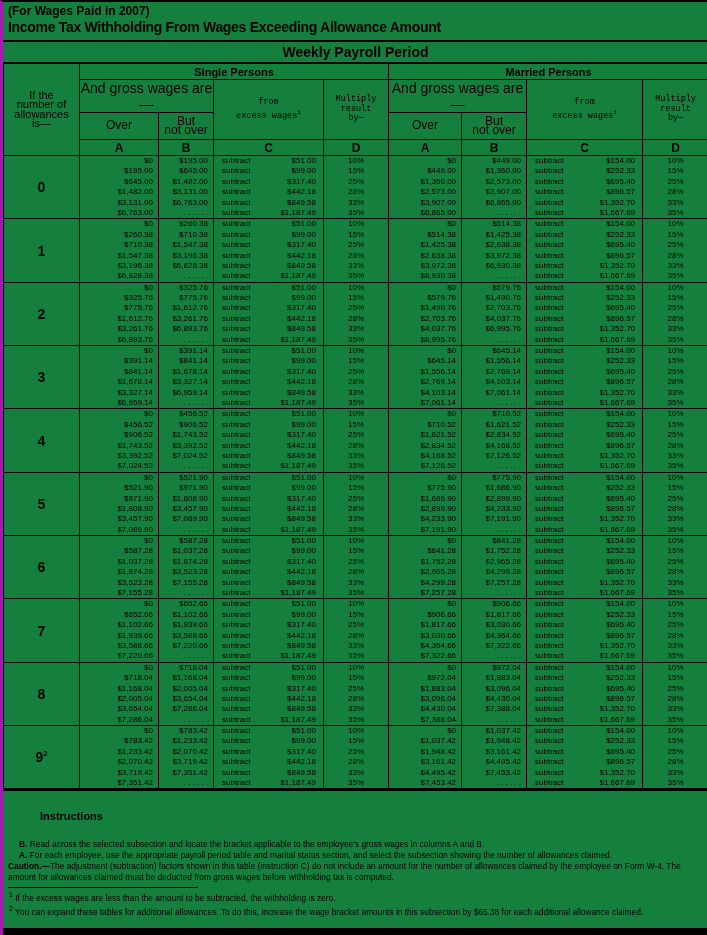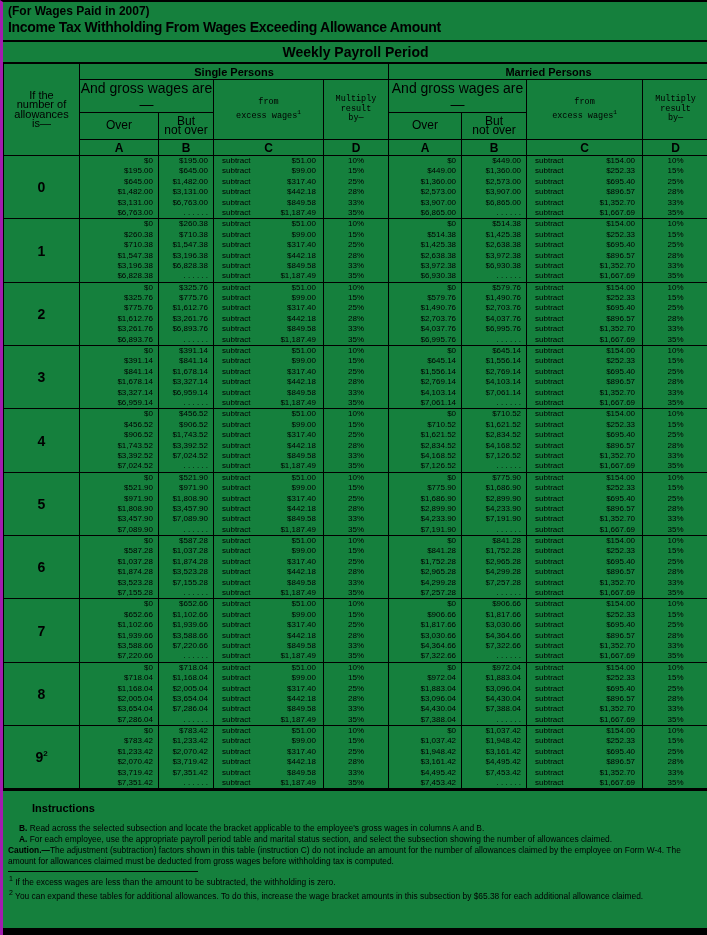--- a/index.html
+++ b/index.html
@@ -21,21 +21,21 @@
   .letter{font-size:12px;font-weight:700;text-align:center;height:15px;}
   .allow-head{font-size:11px;font-weight:400;text-align:center;vertical-align:middle;line-height:9.5px;}
   td.allow{text-align:center;vertical-align:middle;font-size:14px;font-weight:700;}
   td.allow sup{font-size:8px;font-weight:700;}
   td.num, td.sub, td.pct{vertical-align:top;padding-top:2px;padding-bottom:1px;}
   .line{font-size:8px;line-height:10.4px;height:10.4px;white-space:nowrap;}
   td.num .line{text-align:right;padding-right:5px;}
   td.pct .line{text-align:center;}
   .crow{display:flex;justify-content:space-between;font-size:8px;line-height:10.4px;height:10.4px;padding:0 7px 0 8px;}
   .instr{padding:3px 5px 0 5px;}
-  .instr-h{font-size:11px;font-weight:700;line-height:13px;margin:8px;padding-left:16px;}
+  .instr-h{font-size:11px;font-weight:700;line-height:13px;margin:16px;padding-left:16px;}
   .ip{margin:0;font-size:8.4px;line-height:10.8px;}
   .ip.ind{text-indent:11px;}
   .fnsep{width:190px;border-top:1px solid #000;margin:4px 0 2px 5px;}
   .fn{font-size:8.4px;line-height:10.6px;margin:0 5px 1px 6px;padding-left:12px;text-indent:-12px;}
   .fn sup{font-size:7px;}
   .bottom-bar{position:absolute;left:0;right:0;bottom:0;height:7px;background:#000;}
 </style>
 </head>
 <body>
 

